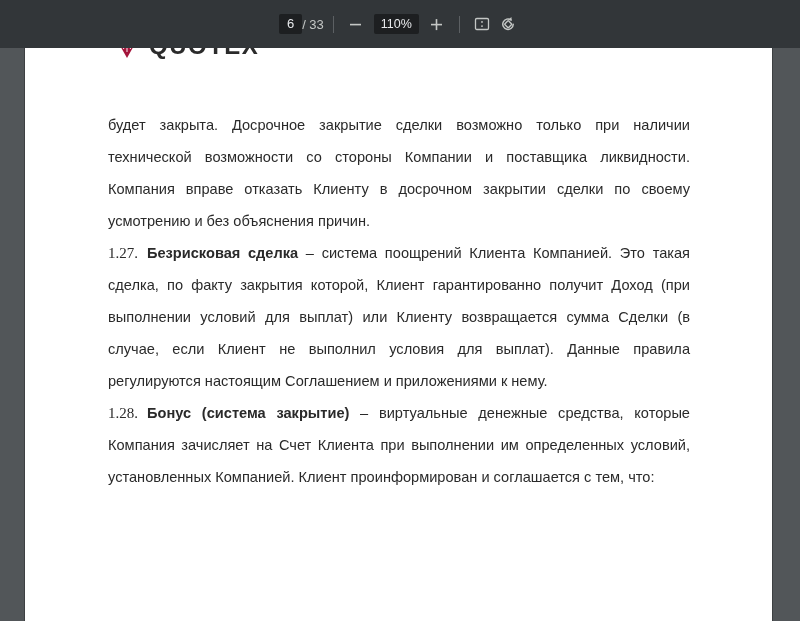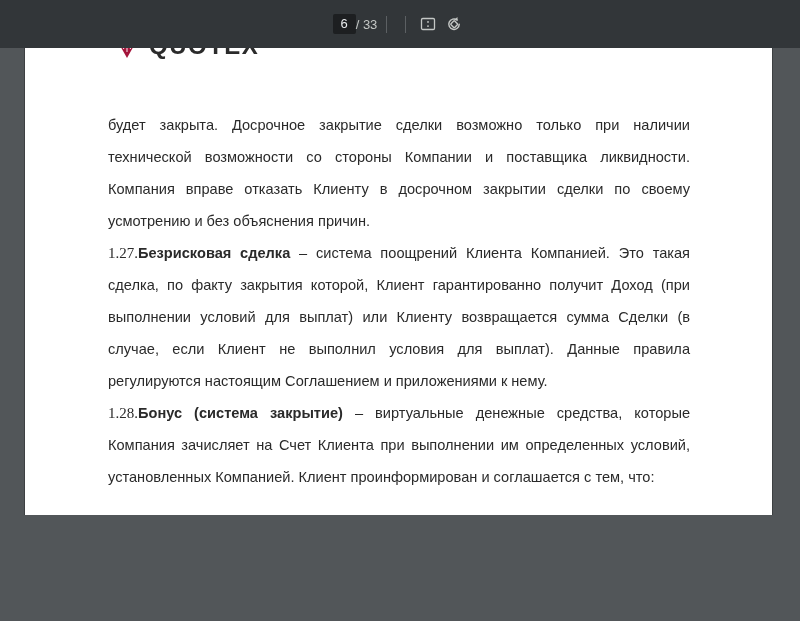--- a/index.html
+++ b/index.html
@@ -85,21 +85,21 @@
     margin: 0 5px;
     white-space: nowrap;
   }
 
   
   #document-scroll-area {
     position: absolute;
     top: 48px;
     left: 0;
     width: 800px;
-    height: 467px;
+    height: 573px;
     overflow: hidden;
   }
   #pdf-page {
     position: absolute;
     top: -43px;
     left: 25px;
     width: 747px;
     height: 1020px;
     background: #ffffff;
     box-shadow: 0 0 0 1px rgba(0,0,0,0.25);
@@ -138,35 +138,50 @@
   }
   .doc-para {
     text-align: justify;
     text-align-last: left;
     margin: 0 0 0 0;
     hyphens: none;
   }
   .clause-num {
     font-family: "Liberation Serif", serif;
     font-size: 15px;
+    margin-right: 9px;
   }
   .clause-term { font-weight: bold; }
 </style>
 </head>
 <body>
 
 <div id="viewer-toolbar">
 
   <div class="tb-group">
     <div id="page-number-input" title="Page number">6</div>
     <span id="page-count-label">/ 33</span>
   </div>
 
   <div class="tb-sep"></div>
 
+  <div class="tb-group">
+    <div class="icon-btn">
+      <svg width="15" height="15" viewBox="0 0 15 15" aria-hidden="true">
+        <rect x="2" y="6.8" width="11" height="1.6" fill="#c4c7c5"></rect>
+      </svg>
+    </div>
+    <div id="zoom-level-display">110%</div>
+    <div class="icon-btn">
+      <svg width="15" height="15" viewBox="0 0 15 15" aria-hidden="true">
+        <rect x="2" y="6.8" width="11" height="1.6" fill="#c4c7c5"></rect>
+        <rect x="6.7" y="2.1" width="1.6" height="11" fill="#c4c7c5"></rect>
+      </svg>
+    </div>
+  </div>
 
   <div class="tb-sep"></div>
 
   <div class="tb-group">
     <div class="icon-btn">
       <svg width="18" height="18" viewBox="0 0 18 18" aria-hidden="true">
         <rect x="2.5" y="3.5" width="13" height="11" rx="1.3" fill="none" stroke="#c4c7c5" stroke-width="1.3"></rect>
         <circle cx="9" cy="6.9" r="0.95" fill="#c4c7c5"></circle>
         <circle cx="9" cy="11.1" r="0.95" fill="#c4c7c5"></circle>
       </svg>

